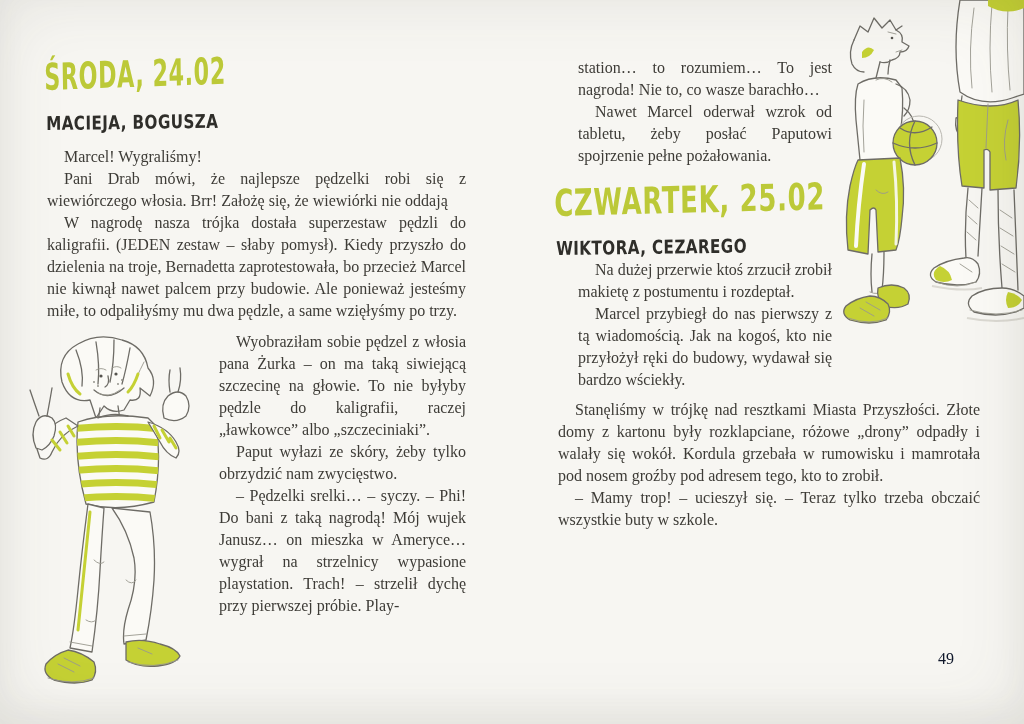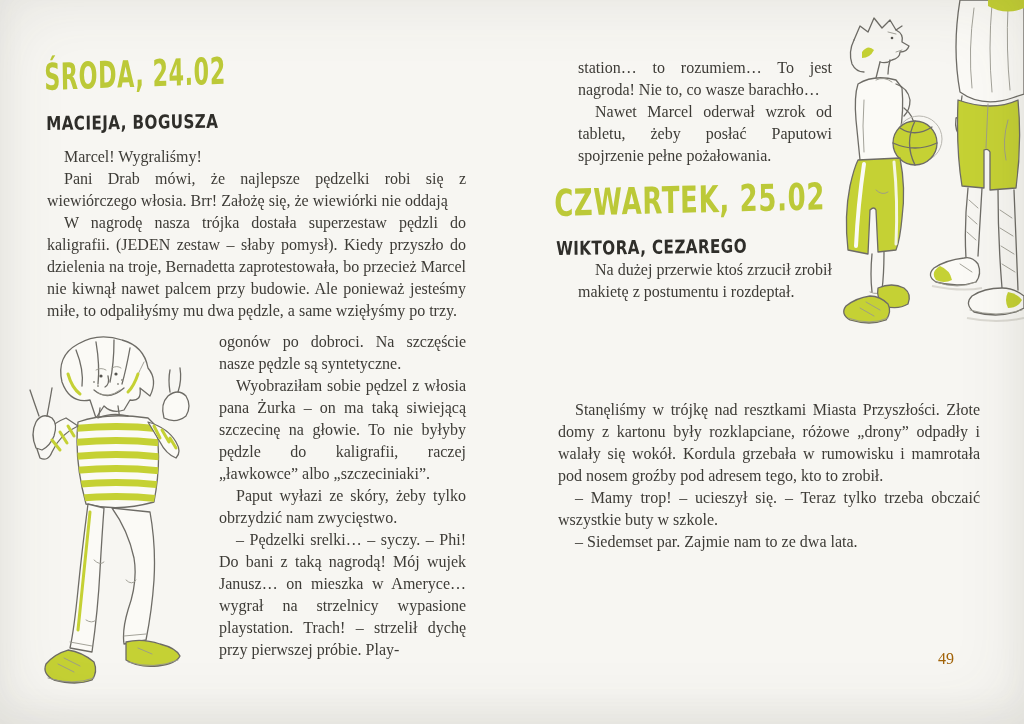--- a/index.html
+++ b/index.html
@@ -46,21 +46,21 @@
   #l-narrow{left:219px;top:331px;width:247px;}
   #girl-illo{left:6px;top:330px;width:207px;height:392px;}
   #r-top{left:578px;top:57px;width:254px;}
   #r-head{left:554px;top:182px;}
   #r-sub{left:556px;top:237px;}
   #r-narrow{left:578px;top:259px;width:254px;}
   #r-wide{left:558px;top:399px;width:422px;}
   #boy-illo{left:812px;top:0px;width:212px;height:338px;}
   #page-num{
     position:absolute;left:938px;top:650px;
-    font-size:16px;color:#a16207;
+    font-size:16px;color:#0f172a;
   }
   svg .ln{fill:none;stroke:#6e6c66;stroke-width:1.3;stroke-linecap:round;stroke-linejoin:round;}
   svg .ln-thin{fill:none;stroke:#9a988f;stroke-width:0.9;stroke-linecap:round;}
   svg .paper{fill:#fbfaf6;stroke:#6e6c66;stroke-width:1.3;stroke-linejoin:round;}
   svg .grn{fill:#c5d134;}
   svg .grn-o{fill:#c5d134;stroke:#6e6c66;stroke-width:1.3;stroke-linejoin:round;}
   svg .grn-s{fill:none;stroke:#c5d134;stroke-width:3;stroke-linecap:round;}
 </style>
 </head>
 <body>
@@ -70,21 +70,20 @@
 <div id="l-head" class="abs hand chapter-head">ŚRODA, 24.02</div>
 <div id="l-sub" class="abs hand chapter-sub">MACIEJA, BOGUSZA</div>
 
 <div id="l-wide" class="col">
   <p class="ind">Marcel! Wygraliśmy!</p>
   <p class="ind">Pani Drab mówi, że najlepsze pędzelki robi się z wiewiórczego włosia. Brr! Założę się, że wiewiórki nie oddają</p>
   <p class="ind">W nagrodę nasza trójka dostała superzestaw pędzli do kaligrafii. (JEDEN zestaw – słaby pomysł). Kiedy przyszło do dzielenia na troje, Bernadetta zaprotestowała, bo przecież Marcel nie kiwnął nawet palcem przy budowie. Ale ponieważ jesteśmy miłe, to odpaliłyśmy mu dwa pędzle, a same wzięłyśmy po trzy.</p>
 </div>
 
 <div id="l-narrow" class="col">
-  <p>ogonów po dobroci. Na szczęście nasze pędzle są syntetyczne.</p>
   <p class="ind">Wyobraziłam sobie pędzel z włosia pana Żurka – on ma taką siwiejącą szczecinę na głowie. To nie byłyby pędzle do kaligrafii, raczej „ławkowce” albo „szczeciniaki”.</p>
   <p class="ind">Paput wyłazi ze skóry, żeby tylko obrzydzić nam zwycięstwo.</p>
   <p class="ind">– Pędzelki srelki… – syczy. – Phi! Do bani z taką nagrodą! Mój wujek Janusz… on mieszka w Ameryce… wygrał na strzelnicy wypasione playstation. Trach! – strzelił dychę przy pierwszej próbie. Play-</p>
 </div>
 
 <div id="girl-illo" class="abs">
   <svg width="207" height="392" viewBox="0 0 207 392">
 
     <path class="paper" d="M56,52 Q50,26 72,14 Q92,2 116,10 Q138,16 142,38 Q152,50 144,66 L134,58 Q136,72 124,70 L118,80 Q106,84 98,76 L90,88 L84,70 Q64,74 56,52 Z"></path>
     <path class="ln" d="M70,20 Q78,40 76,56"></path>
@@ -148,26 +147,26 @@
 <div id="r-top" class="col">
   <p>station… to rozumiem… To jest nagroda! Nie to, co wasze barachło…</p>
   <p class="ind">Nawet Marcel oderwał wzrok od tabletu, żeby posłać Paputowi spojrzenie pełne pożałowania.</p>
 </div>
 
 <div id="r-head" class="abs hand chapter-head" style="transform:scaleX(0.70) rotate(-1deg);">CZWARTEK, 25.02</div>
 <div id="r-sub" class="abs hand chapter-sub">WIKTORA, CEZAREGO</div>
 
 <div id="r-narrow" class="col">
   <p class="ind">Na dużej przerwie ktoś zrzucił zrobił makietę z postumentu i rozdeptał.</p>
+  <p class="ind">Marcel przybiegł do nas pierwszy z tą wiadomością. Jak na kogoś, kto nie przyłożył ręki do budowy, wydawał się bardzo wściekły.</p>
 </div>
 
 <div id="r-wide" class="col">
   <p class="ind">Stanęliśmy w trójkę nad resztkami Miasta Przyszłości. Złote domy z kartonu były rozklapciane, różowe „drony” odpadły i walały się wokół. Kordula grzebała w rumowisku i mamrotała pod nosem groźby pod adresem tego, kto to zrobił.</p>
   <p class="ind">– Mamy trop! – ucieszył się. – Teraz tylko trzeba obczaić wszystkie buty w szkole.</p>
-  <p class="ind">– Siedemset par. Zajmie nam to ze dwa lata.</p>
 </div>
 
 <div id="boy-illo" class="abs">
   <svg width="212" height="338" viewBox="0 0 212 338">
 
     <path class="ln" d="M42,40 L48,26 L56,32 L62,18 L70,28 L78,20 L84,30 L90,26"></path>
     <path class="ln" d="M42,40 Q36,52 40,64 Q44,72 52,72"></path>
     <path class="grn" d="M50,52 Q56,44 62,50 Q58,58 50,58 Z"></path>
 
     <path class="ln" d="M84,30 Q92,34 90,42 L97,46 Q95,52 88,52 Q88,58 80,60 Q74,64 68,62"></path>

